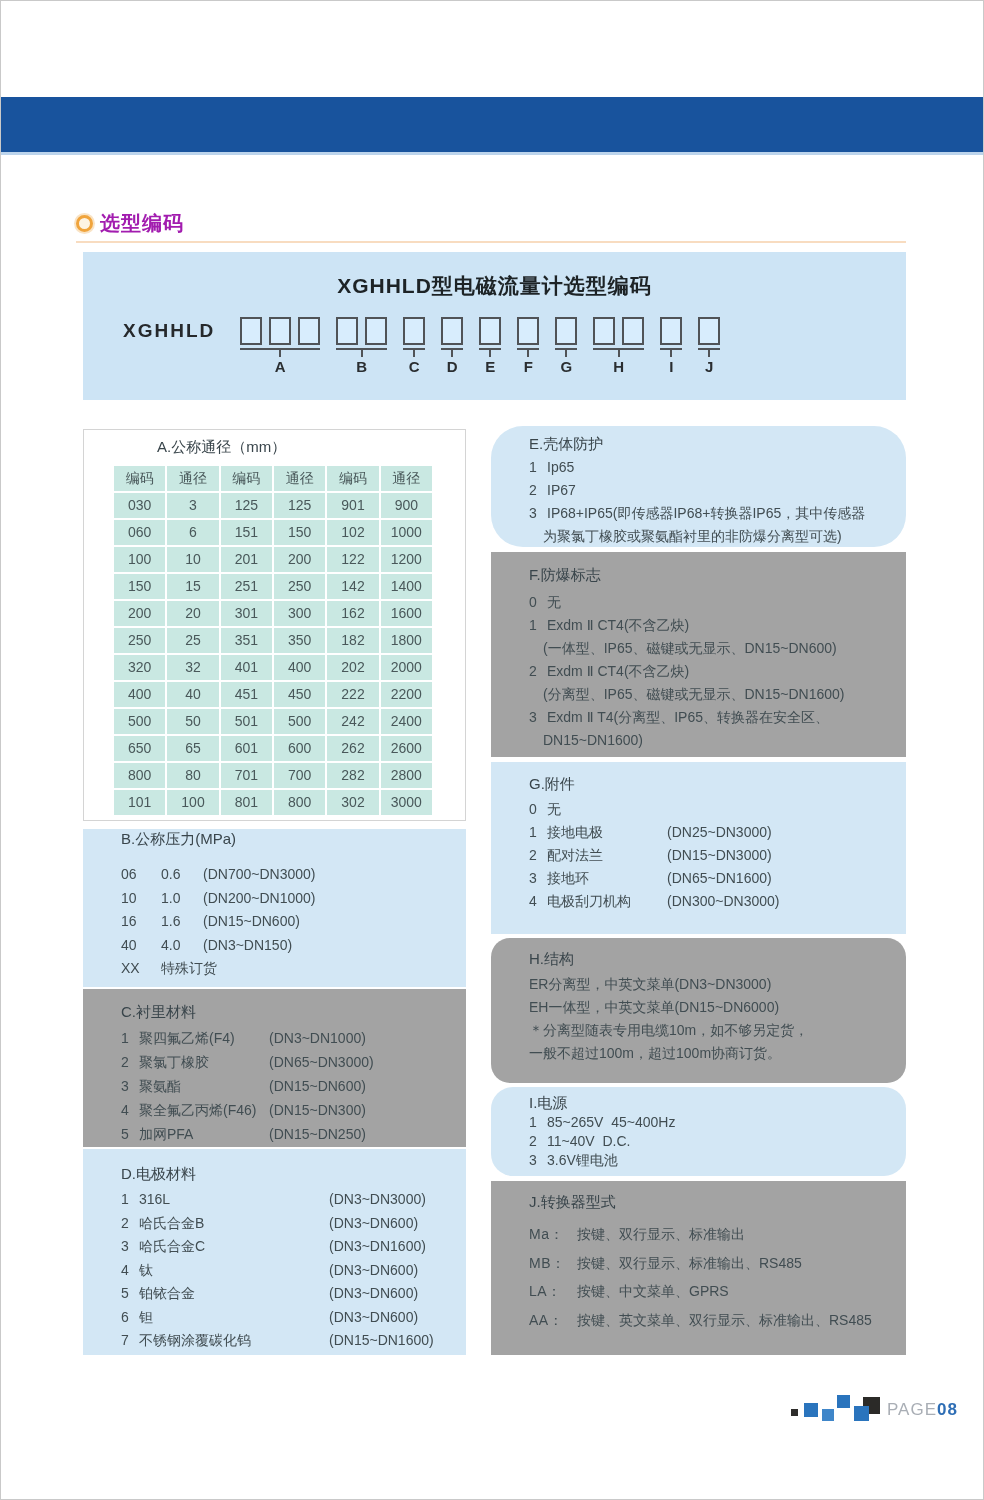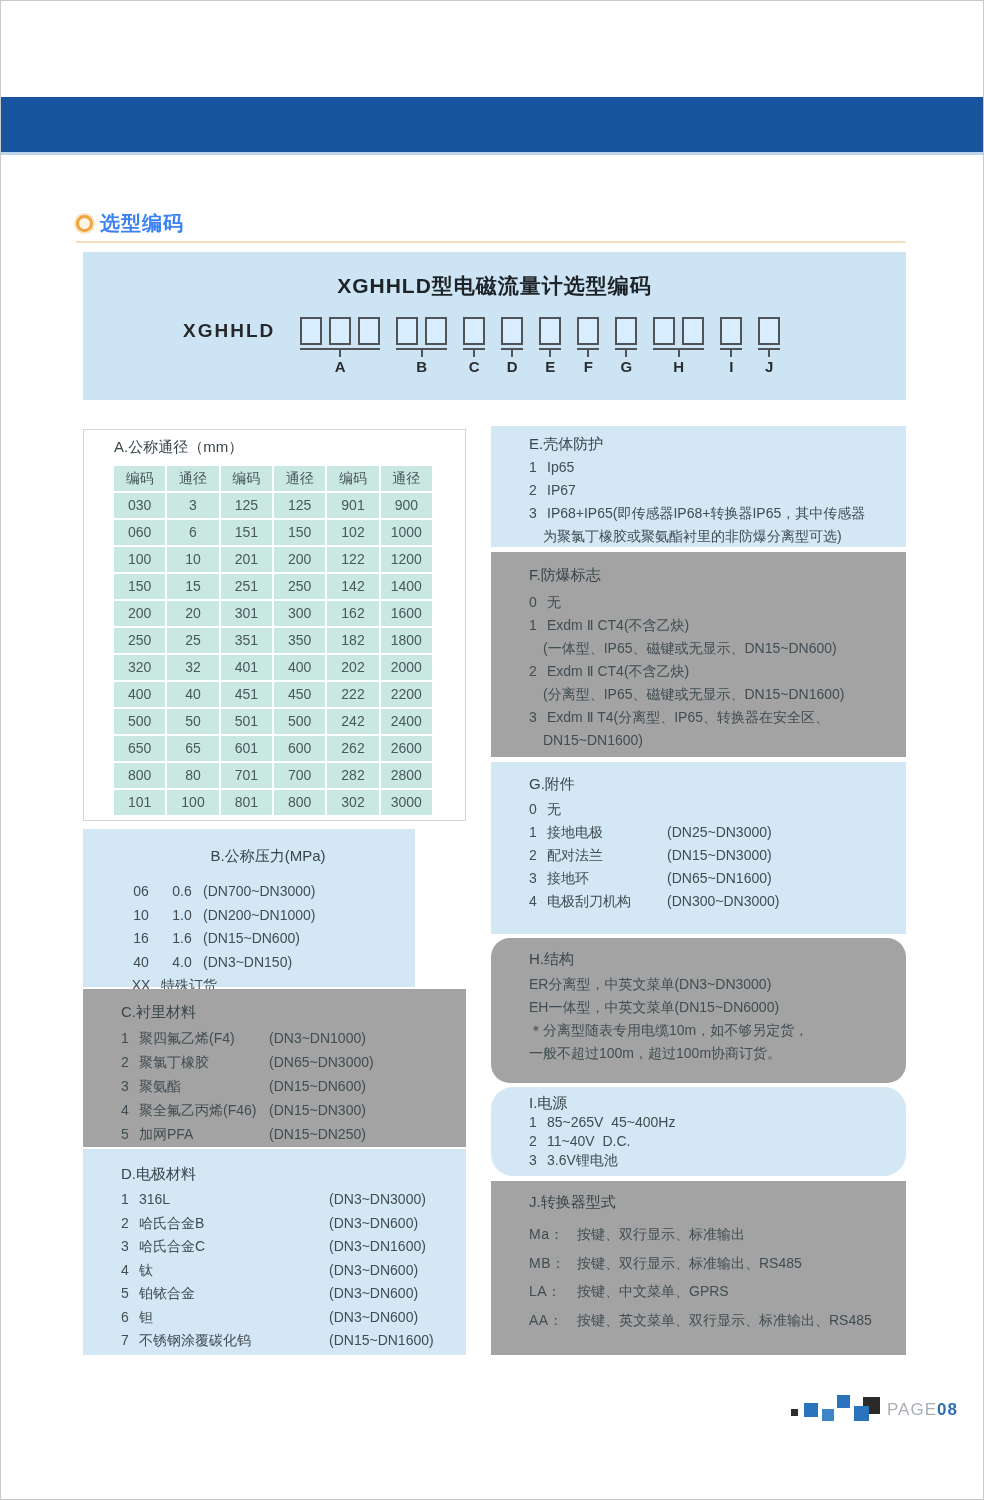--- a/index.html
+++ b/index.html
@@ -9,27 +9,27 @@
 
   
   .top-band{position:absolute;left:0;top:96px;width:984px;height:55px;
             background:#18539d;border-bottom:3px solid #bcd4ec;}
 
   
   .hdr{position:absolute;left:75px;top:204px;width:830px;height:36px;
        border-bottom:2px solid #f8dcc0;display:flex;align-items:center;gap:7px;}
   .hdr-icon{width:11px;height:11px;border-radius:50%;border:3px solid #f0a43c;
             background:#fdf4e4;box-shadow:0 0 0 2px #f9e3c4;}
-  .hdr-title{font-size:20px;font-weight:bold;color:#3b82f6;letter-spacing:1px;}
+  .hdr-title{font-size:20px;font-weight:bold;color:#a21caf;letter-spacing:1px;}
 
   
   .diagram{position:absolute;left:82px;top:251px;width:823px;height:148px;
            background:#cde4f5;box-sizing:border-box;padding-top:20px;}
   .diagram-title{text-align:center;font-size:21px;font-weight:bold;color:#1d2326;letter-spacing:1px;}
-  .code-row{display:flex;align-items:flex-start;margin-top:17px;padding-left:100px;}
+  .code-row{display:flex;align-items:flex-start;margin-top:17px;padding-left:40px;}
   .code-prefix{font-size:19px;font-weight:bold;color:#26292c;letter-spacing:2px;
                line-height:28px;margin-right:25px;}
   .code-groups{display:flex;gap:16px;}
   .code-group{display:flex;flex-direction:column;align-items:center;}
   .boxes{display:flex;gap:7px;}
   .code-box{width:18px;height:24px;background:#d8edfd;border:2px solid #505357;}
   .group-line{height:2px;background:#505357;margin-top:3px;align-self:stretch;}
   .group-tick{width:2px;height:7px;background:#505357;}
   .group-letter{font-size:15px;font-weight:bold;color:#2a2e31;margin-top:2px;line-height:16px;}
 
@@ -39,41 +39,41 @@
   .blue{background:#d3e7f5;}
   .green{background:#a3a3a3;}
   .row{display:flex;white-space:pre;}
   .row .code{display:inline-block;flex:none;}
   .row .text{display:inline-block;flex:none;white-space:pre;}
   .row .range{display:inline-block;flex:none;}
   .row.indent{padding-left:14px;}
 
   .sec-a{left:82px;top:428px;width:383px;height:392px;background:#ffffff;
          border:1px solid #d4d4d4;padding-top:8px;padding-left:30px;}
-  .sec-a .sec-title{margin-bottom:9px;}
+  .sec-a .sec-title{margin-bottom:9px;margin-left:43px;}
   #table-a{display:grid;grid-template-columns:repeat(6,1fr);gap:2px;width:318px;}
   #table-a div{background:#c9e8e2;height:25px;line-height:25px;text-align:center;
                font-size:14px;color:#49585a;}
 
-  .sec-b{left:82px;top:828px;width:332px;height:158px;padding-top:18px;text-align:center;}
+  .sec-b{left:82px;top:828px;width:383px;height:158px;padding-top:1px;}
   .sec-b .sec-title{margin-bottom:14px;}
   .sec-b .row{height:23.5px;line-height:23.5px;}
   .sec-b .code{width:40px;}.sec-b .text{width:42px;}
 
   .sec-c{left:82px;top:988px;width:383px;height:158px;padding-top:14px;}
   .sec-c .sec-title{margin-bottom:4px;}
   .sec-c .row{height:24px;line-height:24px;}
   .sec-c .code{width:18px;}.sec-c .text{width:130px;}
 
   .sec-d{left:82px;top:1148px;width:383px;height:206px;padding-top:16px;}
   .sec-d .sec-title{margin-bottom:4px;}
   .sec-d .row{height:23.5px;line-height:23.5px;}
   .sec-d .code{width:18px;}.sec-d .text{width:190px;}
 
-  .sec-e{left:490px;top:425px;width:415px;height:121px;padding-top:9px;}
+  .sec-e{left:490px;top:425px;width:415px;height:121px;padding-top:9px;border-radius:32px;}
   .sec-e .sec-title{margin-bottom:2px;}
   .sec-e .row{height:23px;line-height:23px;}
   .sec-e .code{width:18px;}
 
   .sec-f{left:490px;top:551px;width:415px;height:205px;padding-top:14px;}
   .sec-f .sec-title{margin-bottom:6px;}
   .sec-f .row{height:23px;line-height:23px;}
   .sec-f .code{width:18px;}
 
   .sec-g{left:490px;top:761px;width:415px;height:172px;padding-top:13px;}

